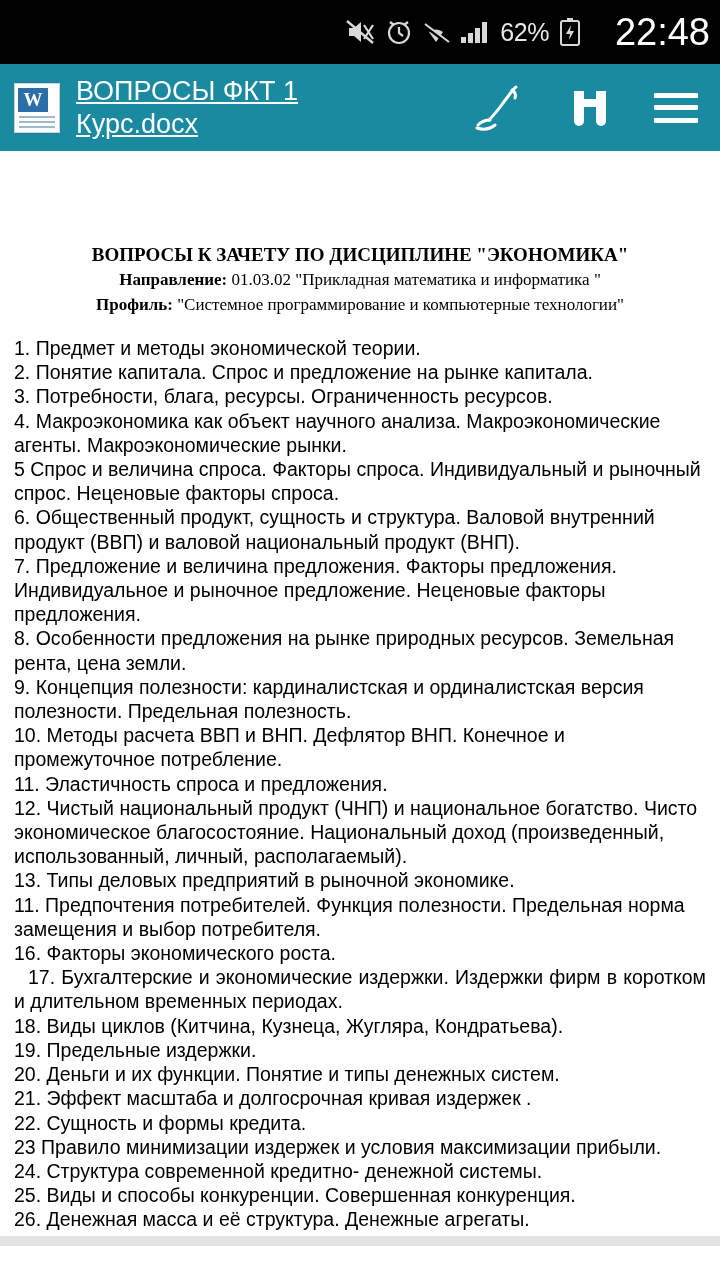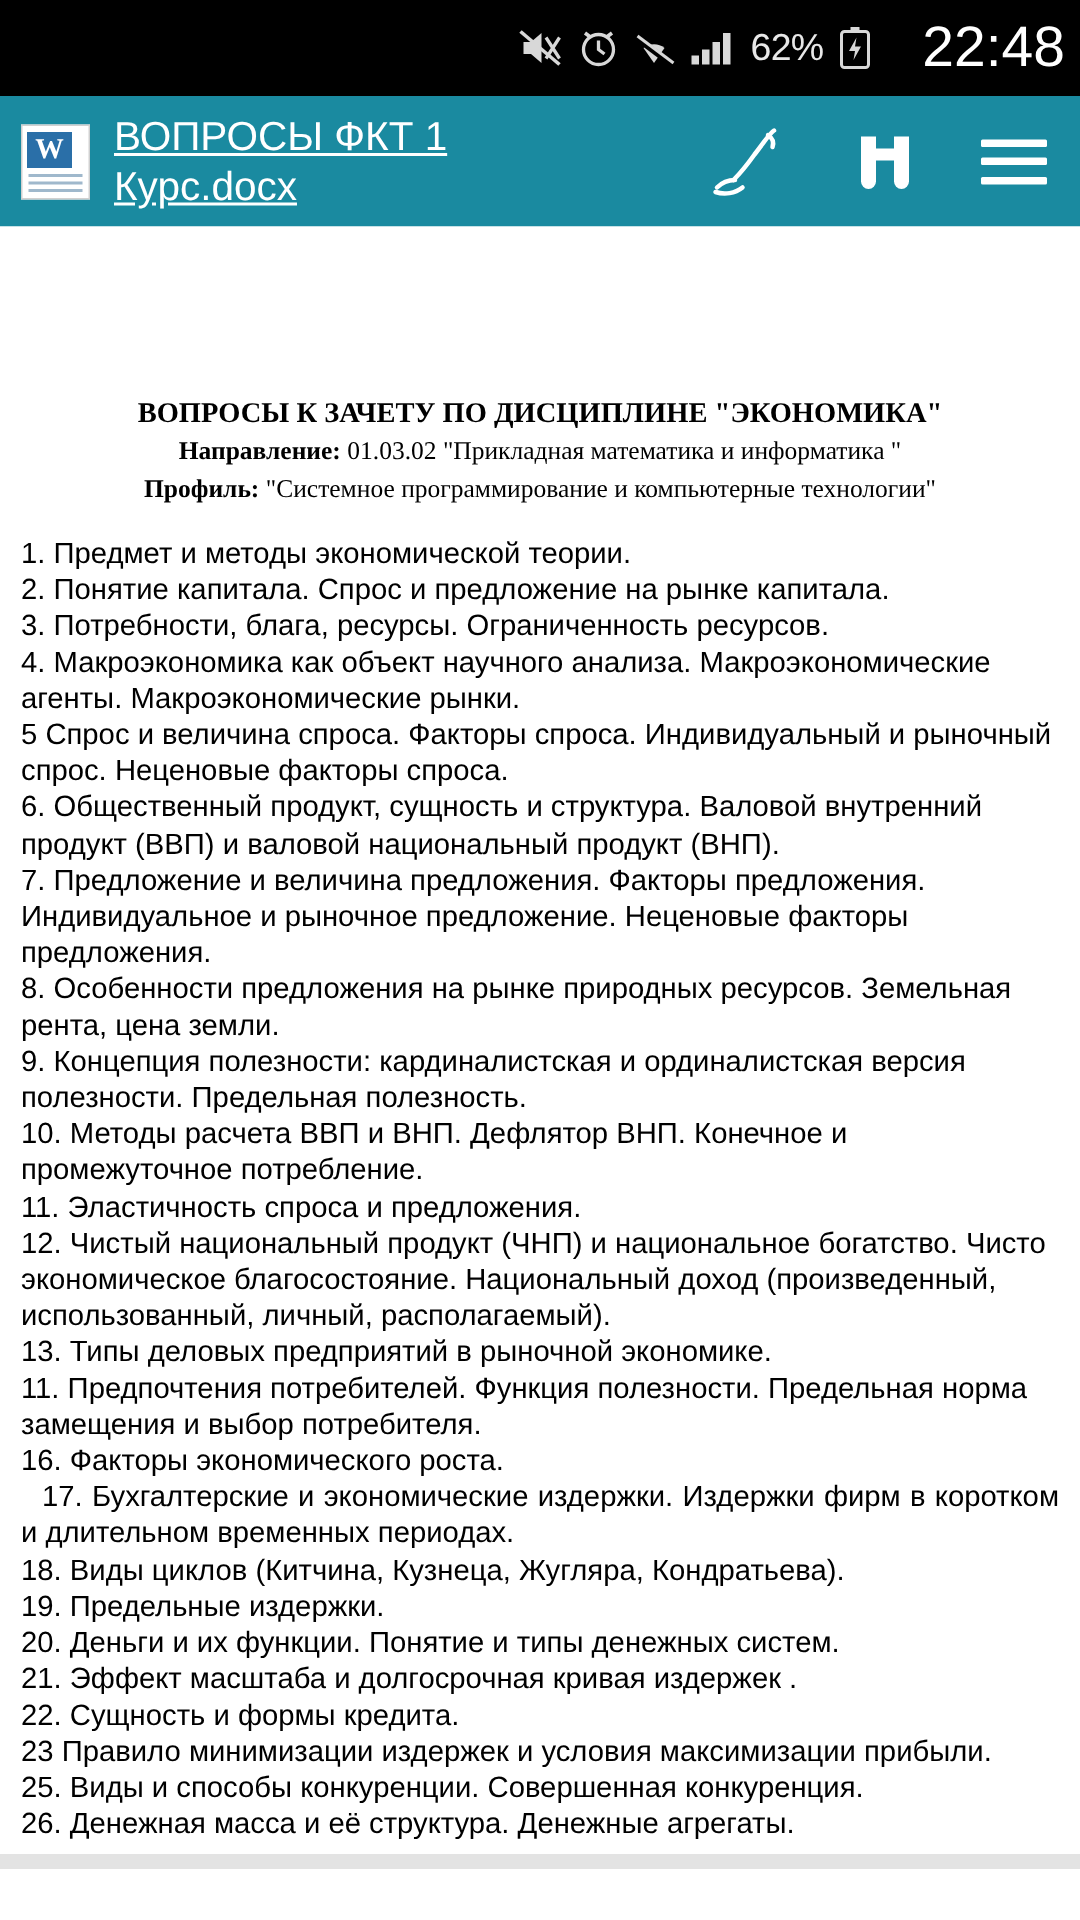--- a/index.html
+++ b/index.html
@@ -145,21 +145,20 @@
     box-sizing: border-box;
   }
   .doc-heading {
     text-align: center;
     font-family: "Liberation Serif", serif;
     font-weight: bold;
     font-size: 19px;
     color: #000000;
     padding-top: 92px;
     line-height: 24px;
-    margin-top: 21px;
   }
   .doc-sub {
     text-align: center;
     font-family: "Liberation Serif", serif;
     font-size: 17px;
     color: #000000;
     line-height: 25px;
   }
   .doc-sub b { font-weight: bold; }
 
@@ -314,20 +313,21 @@
     <p>13. Типы деловых предприятий в рыночной экономике.</p>
     <p>11. Предпочтения потребителей. Функция полезности. Предельная норма замещения и выбор потребителя.</p>
     <p>16. Факторы экономического роста.</p>
     <p class="justified">17. Бухгалтерские  и  экономические  издержки.  Издержки   фирм  в коротком и длительном временных периодах.</p>
     <p>18. Виды циклов (Китчина, Кузнеца, Жугляра, Кондратьева).</p>
     <p>19. Предельные издержки.</p>
     <p>20. Деньги и их функции. Понятие и типы денежных систем.</p>
     <p>21. Эффект масштаба и долгосрочная кривая издержек .</p>
     <p>22. Сущность и формы кредита.</p>
     <p>23 Правило минимизации издержек и условия максимизации прибыли.</p>
+    <p>24. Структура современной кредитно- денежной системы.</p>
     <p>25. Виды и способы конкуренции. Совершенная конкуренция.</p>
     <p>26. Денежная масса и её структура. Денежные агрегаты.</p>
   </div>
 
   <div class="page-bottom">
     <div class="shadow-line"></div>
   </div>
   <div class="scroll-track"></div>
 </div>
 

